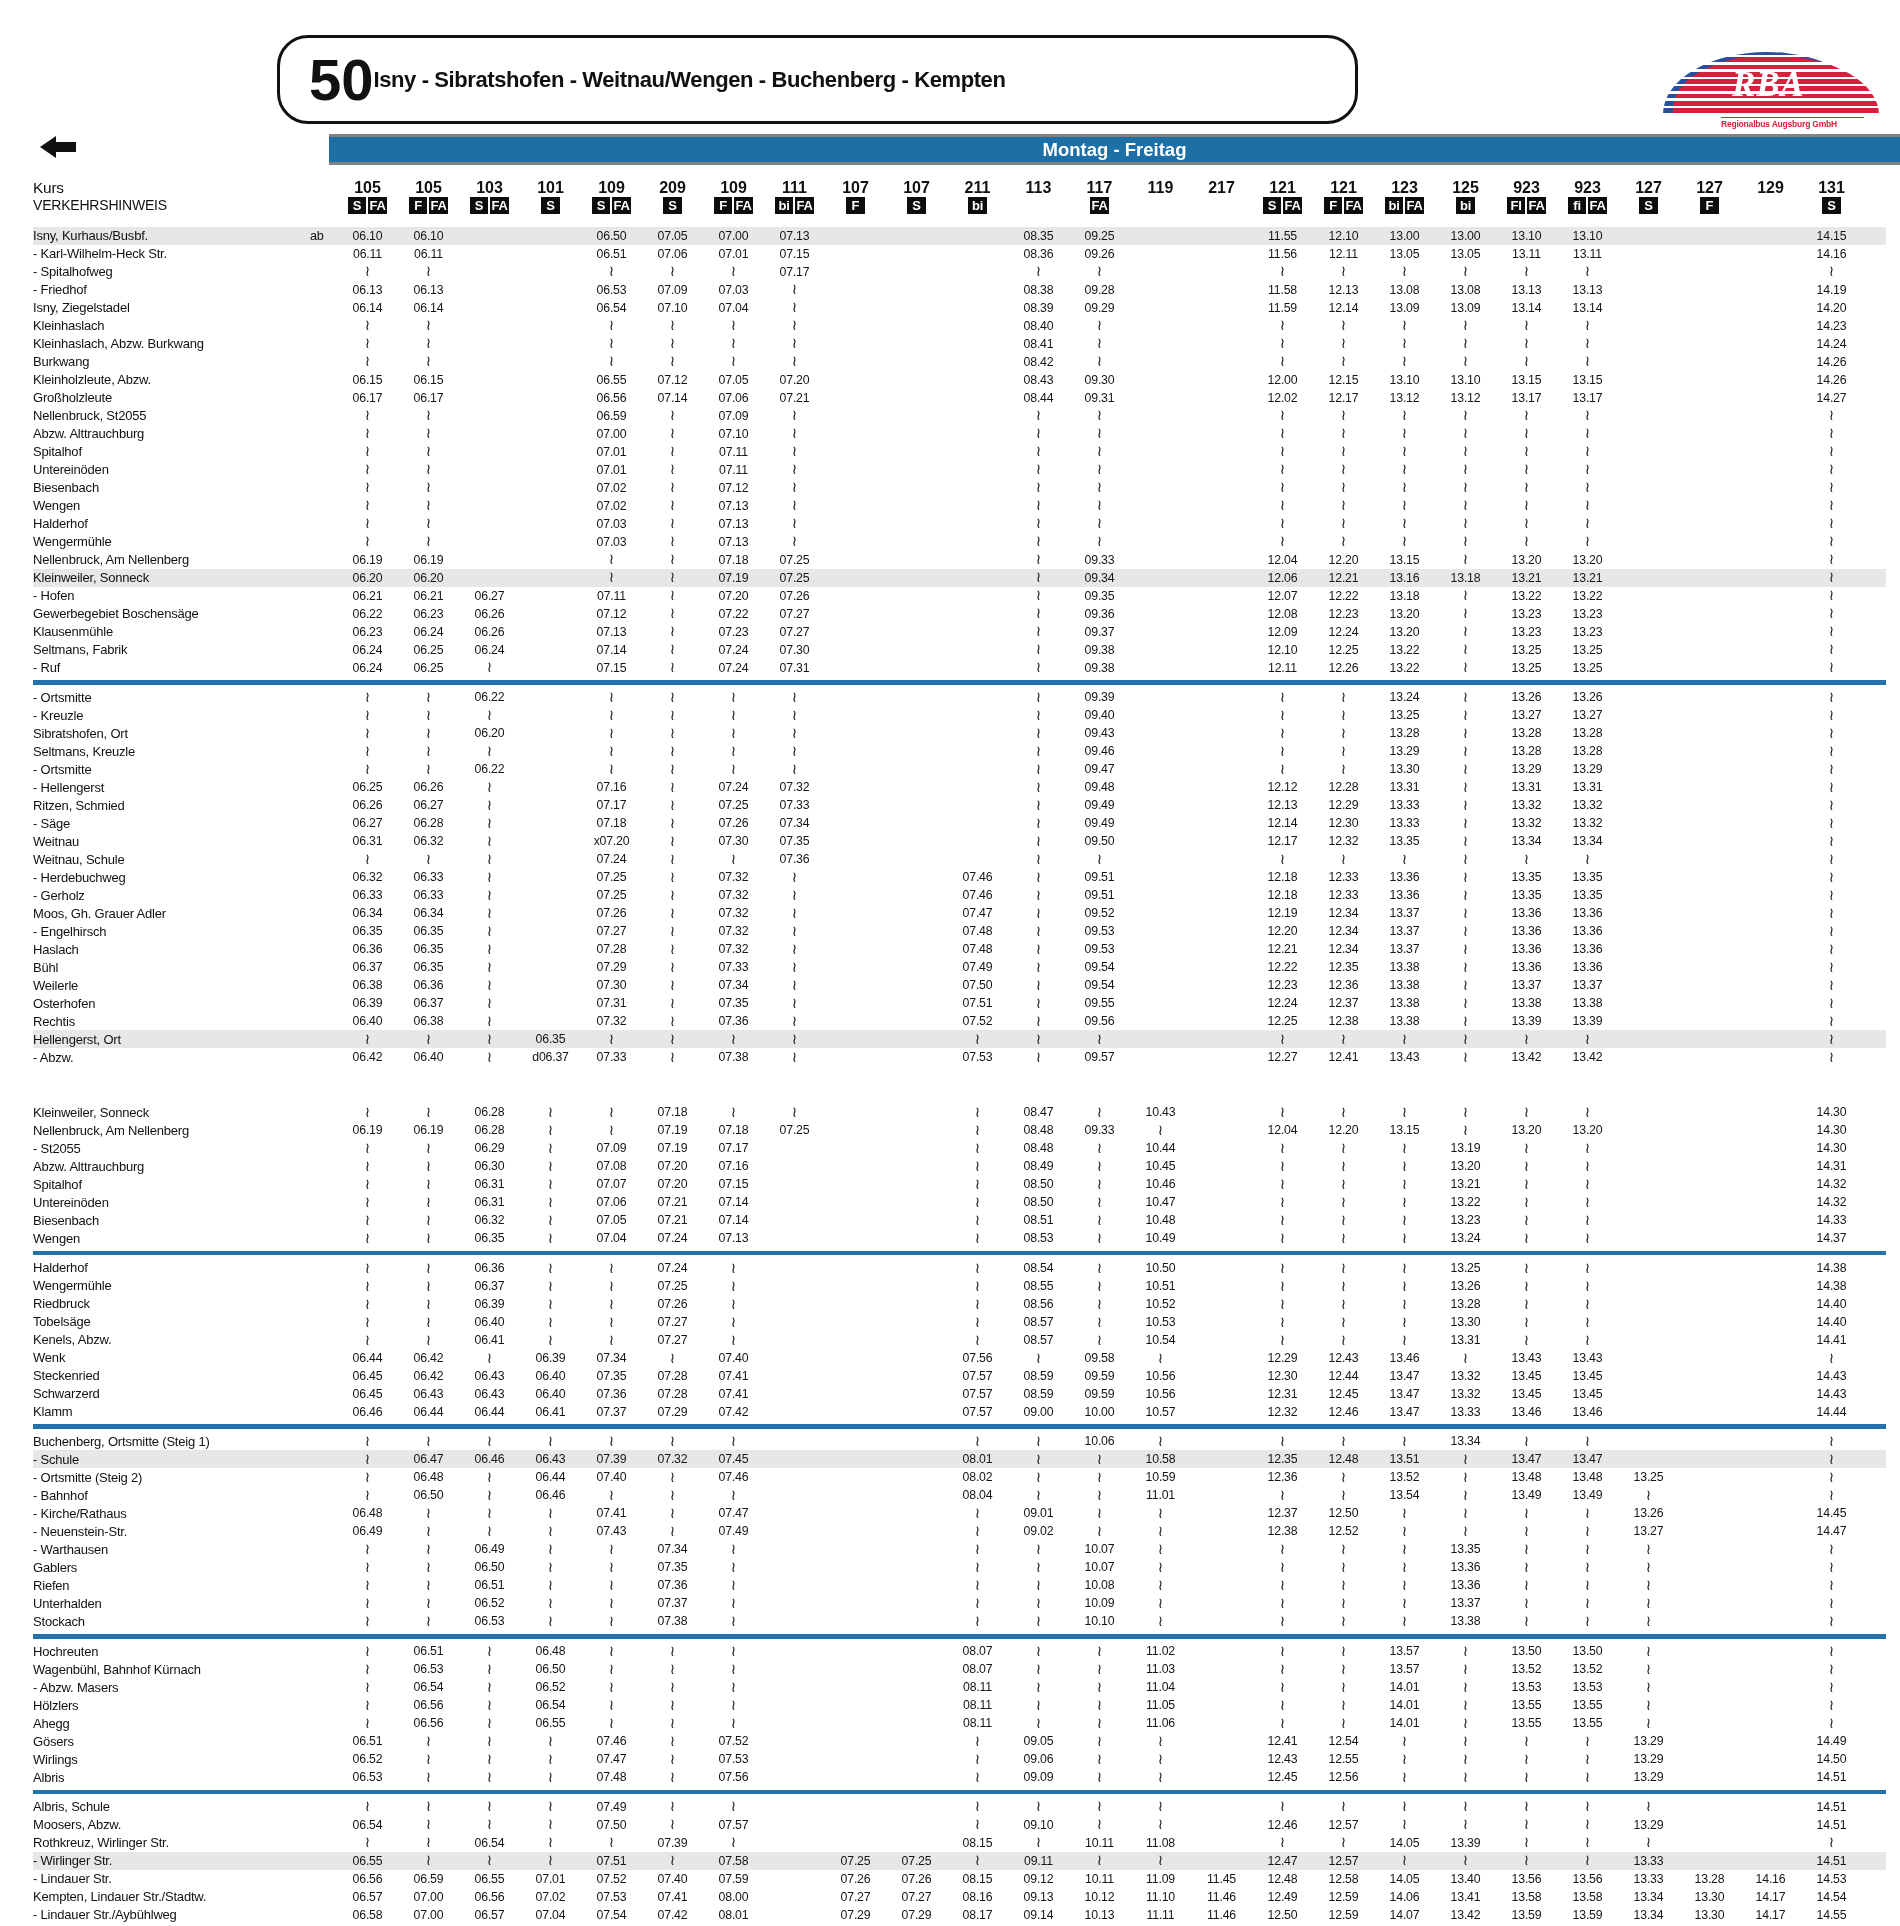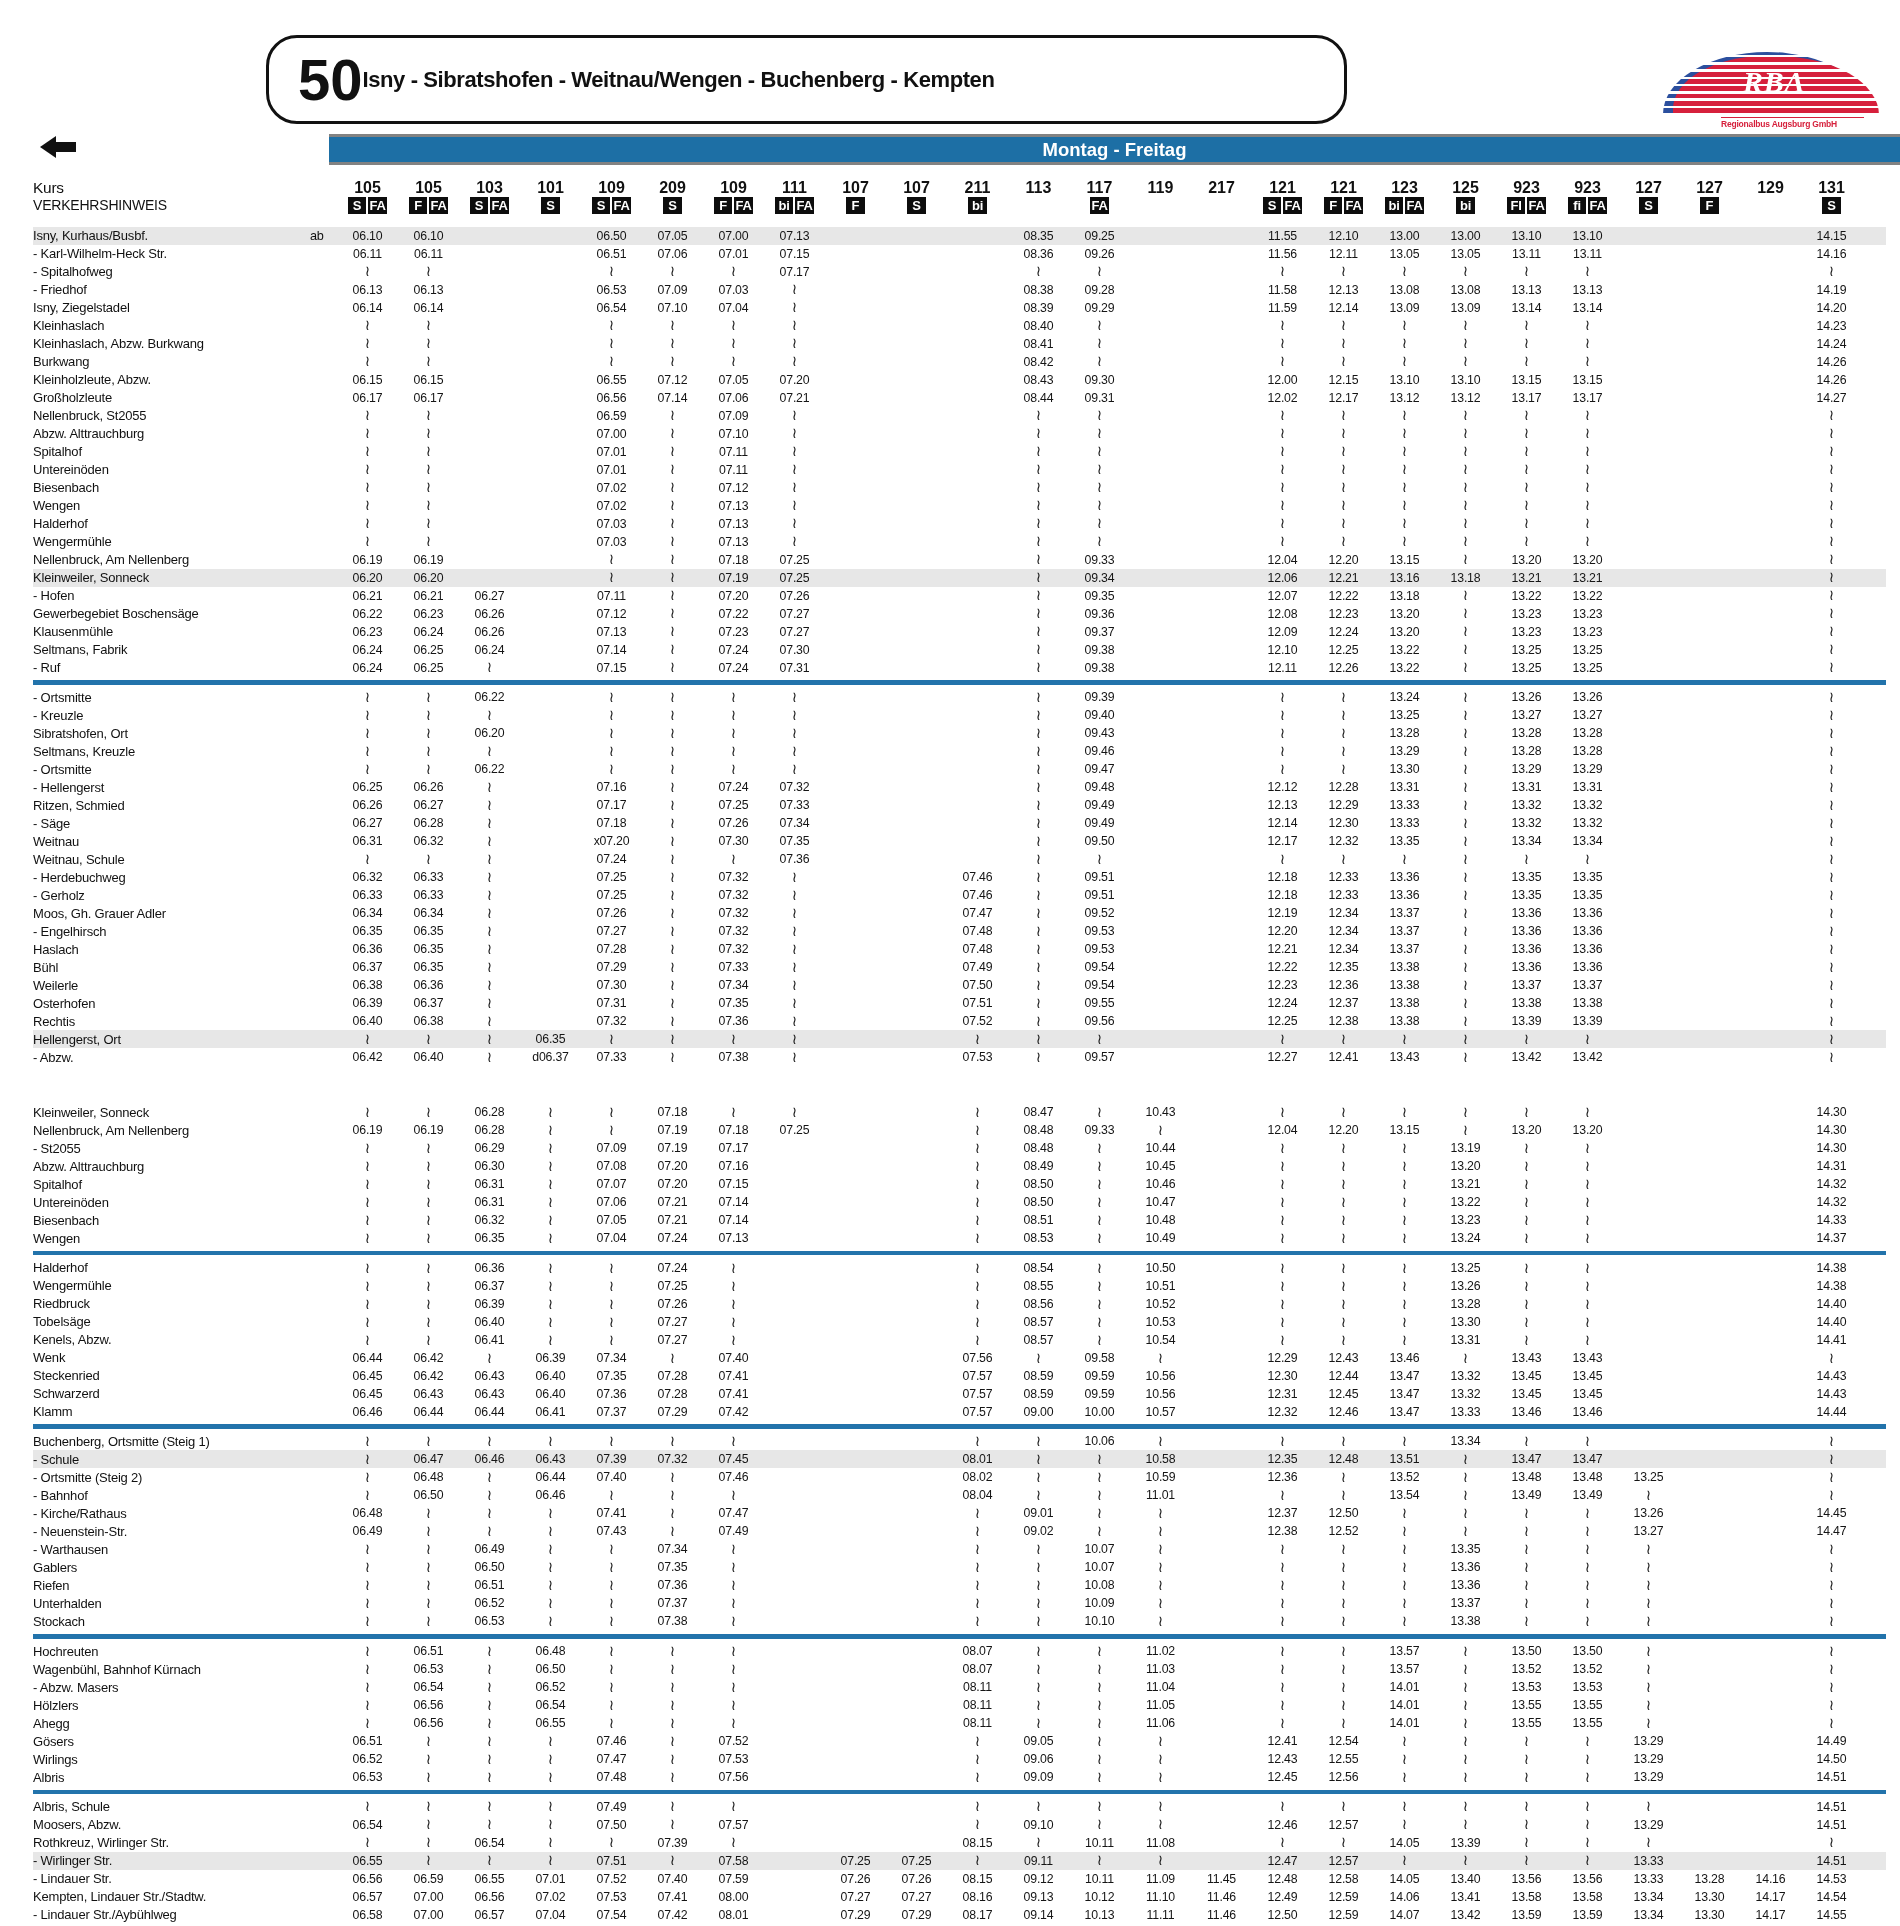--- a/index.html
+++ b/index.html
@@ -3,29 +3,29 @@
 <meta charset="utf-8">
 <style>
   html,body{margin:0;padding:0;}
   body{
     width:1901px;height:2613px;background:#fff;color:#111;
     font-family:"Liberation Sans", sans-serif;position:relative;letter-spacing:-0.2px;
   }
   
   .hdr{position:relative;height:175px;}
   .mona{position:absolute;left:31px;top:34px;font-size:91px;font-weight:800;color:#1b75bc;letter-spacing:-5.4px;line-height:1;}
-  .route-box{position:absolute;left:266px;top:35px;width:1075px;height:83px;background:#fff;border:3.1px solid #111;border-radius:31px;display:flex;align-items:center;z-index:2;}
+  .route-box{position:absolute;left:277px;top:35px;width:1075px;height:83px;background:#fff;border:3.1px solid #111;border-radius:31px;display:flex;align-items:center;z-index:2;}
   .route-num{font-size:58px;font-weight:bold;margin-left:29px;letter-spacing:0;}
   .route-title{flex:1;font-size:22px;font-weight:bold;letter-spacing:-0.4px;padding-right:23px;}
   .rba{position:absolute;left:1663px;top:50px;width:223px;}
   .rba-dome{position:relative;width:216px;height:65px;overflow:hidden;}
   .dome-blue{position:absolute;left:0;top:2.3px;width:208px;height:62px;background:#2b4f9e;border-radius:100% 100% 0 0/200% 200% 0 0;}
   .dome-red{position:absolute;left:10px;top:6.2px;width:206px;height:59px;background:#d6203c;border-radius:90% 100% 0 0/180% 200% 0 0;}
   .stripes{position:absolute;inset:0;background:repeating-linear-gradient(180deg,transparent 0 4.6px,#fff 4.6px 7.3px);}
-  .rba-txt{position:absolute;left:69px;top:14.6px;font-family:"Liberation Serif",serif;font-style:italic;font-weight:bold;font-size:30px;color:#fff;letter-spacing:0.8px;margin-left:11px;}
+  .rba-txt{position:absolute;left:69px;top:14.6px;font-family:"Liberation Serif",serif;font-style:italic;font-weight:bold;font-size:35px;color:#fff;letter-spacing:0.8px;}
   .rba-sub{margin-top:1.5px;border-top:1.5px solid #d6203c;color:#d6203c;font-size:8.5px;font-weight:bold;width:143px;margin-left:58px;padding-top:1.2px;}
   .day-bar{position:absolute;left:329px;top:134px;width:1571px;height:25.4px;background:#1d6fa5;border-top:3.1px solid #828282;border-bottom:3.1px solid #828282;display:flex;align-items:center;justify-content:center;}
   .day-bar span{color:#fff;font-weight:bold;font-size:18.5px;letter-spacing:0;}
   .back-arrow{position:absolute;left:40px;top:136px;display:flex;align-items:center;}
   .back-arrow .tri{width:0;height:0;border-top:11.6px solid transparent;border-bottom:11.6px solid transparent;border-right:16px solid #111;}
   .back-arrow .bar{width:20px;height:10px;background:#111;}
   
   .tbl{margin-left:33px;width:1853px;}
   .krow{display:flex;align-items:flex-end;height:22.3px;}
   .hrow{display:flex;align-items:flex-start;height:24px;margin-bottom:5.4px;}

